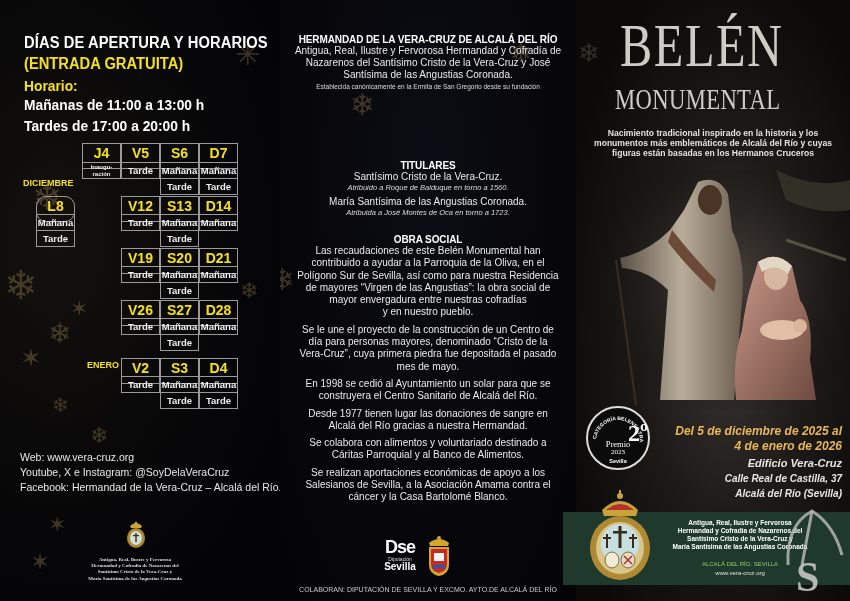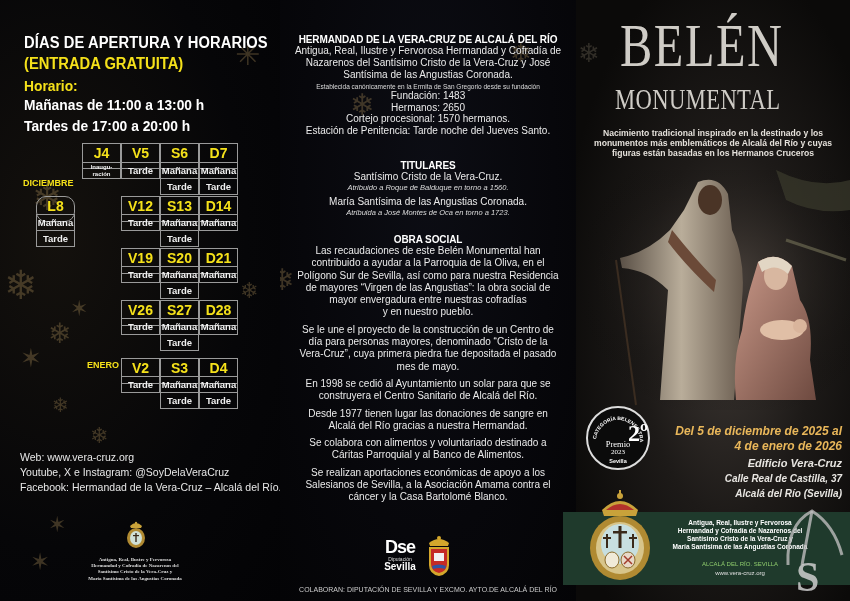--- a/index.html
+++ b/index.html
@@ -187,26 +187,20 @@
     <span class="flake" style="left:70px;top:90px;font-size:30px;">❄</span>
 
     <div class="mid-block" style="top:34px;">
       <div class="mid-title">HERMANDAD DE LA VERA-CRUZ DE ALCALÁ DEL RÍO</div>
       <div class="mid-text">
         <div>Antigua, Real, Ilustre y Fervorosa Hermandad y Cofradía de</div>
         <div>Nazarenos del Santísimo Cristo de la Vera-Cruz y José</div>
         <div>Santísima de las Angustias Coronada.</div>
       </div>
       <div class="mid-small" style="margin-top:2px;">Establecida canónicamente en la Ermita de San Gregorio desde su fundación</div>
-      <div class="mid-text" style="line-height:11.6px;">
-        <div>Fundación: 1483</div>
-        <div>Hermanos: 2650</div>
-        <div>Cortejo procesional: 1570 hermanos.</div>
-        <div>Estación de Penitencia: Tarde noche del Jueves Santo.</div>
-      </div>
     </div>
 
     <div class="mid-block" style="top:160px;">
       <div class="mid-title">TITULARES</div>
       <div class="mid-text">Santísimo Cristo de la Vera-Cruz.</div>
       <div class="mid-italic">Atribuido a Roque de Balduque en torno a 1560.</div>
       <div class="mid-text" style="margin-top:4px;">María Santísima de las Angustias Coronada.</div>
       <div class="mid-italic">Atribuida a José Montes de Oca en torno a 1723.</div>
     </div>
 
@@ -260,21 +254,21 @@
     <path d="M8 33 Q15 30 22 33 L21 36 Q15 34 9 36 Z" fill="#2f55a4"></path>
   </svg>
   <div class="collab">COLABORAN: DIPUTACIÓN DE SEVILLA Y EXCMO. AYTO.DE ALCALÁ DEL RÍO</div>
 
   <div class="panel-right">
     <span class="flake" style="left:2px;top:40px;font-size:26px;color:rgba(140,130,110,0.3);">❄</span>
   </div>
   <div class="belen-title">BELÉN</div>
   <div class="belen-sub">MONUMENTAL</div>
   <div class="belen-desc">
-    <div>Nacimiento tradicional inspirado en la destinado y los</div>
+    <div>Nacimiento tradicional inspirado en la historia y los</div>
     <div>monumentos más emblemáticos de Alcalá del Río y cuyas</div>
     <div>figuras están basadas en los Hermanos Cruceros</div>
   </div>
 
   <svg class="nativity" viewBox="0 0 264 240">
     <defs>
       <radialGradient id="glow" cx="55%" cy="45%" r="60%">
         <stop offset="0%" stop-color="#4a423c" stop-opacity="0.9"></stop>
         <stop offset="100%" stop-color="#0b0a09" stop-opacity="0"></stop>
       </radialGradient>

